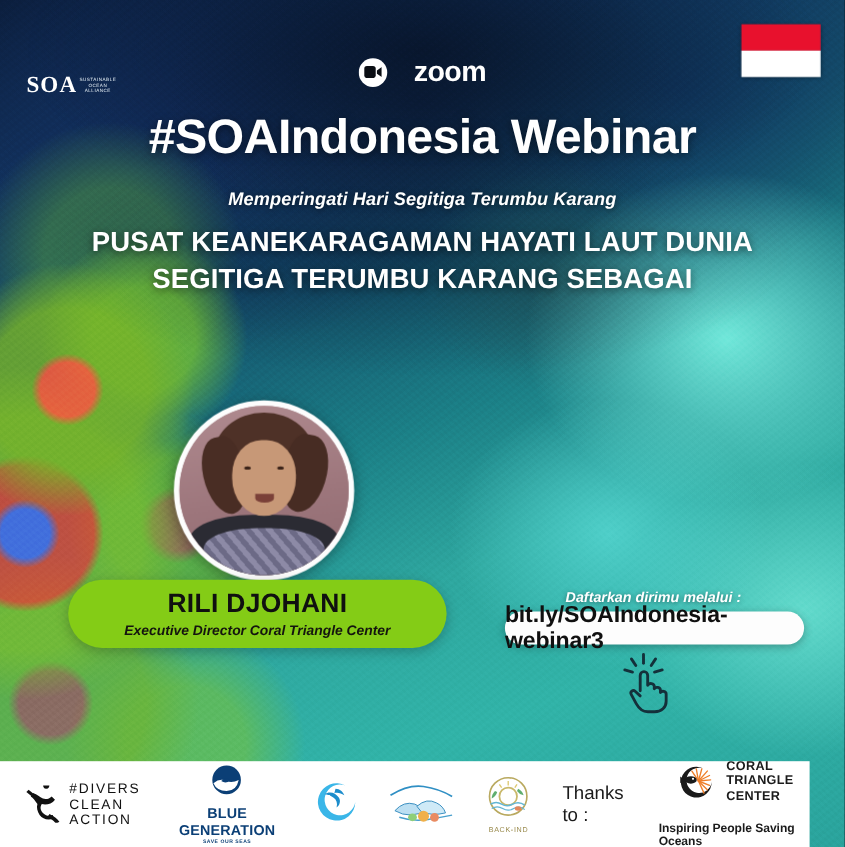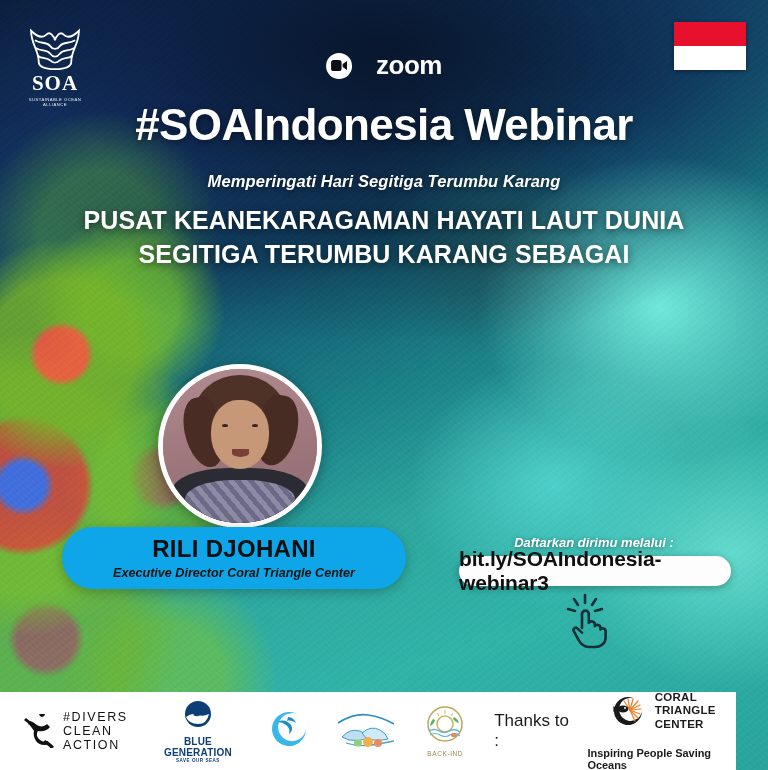--- a/index.html
+++ b/index.html
@@ -47,22 +47,22 @@
     position:absolute; inset:0;
     opacity:.30;
     background-image:
       repeating-linear-gradient(42deg, rgba(255,255,255,.05) 0 2px, rgba(0,0,0,.05) 2px 4px),
       repeating-linear-gradient(-38deg, rgba(255,255,255,.035) 0 3px, rgba(0,0,0,.04) 3px 6px);
     mix-blend-mode:overlay;
   }
 
   
   .soa-logo {
-    position:absolute; left:22px; top:25px; width:66px; height:82px;
-    display:flex; flex-direction:column; align-items:center; gap:2px;
+    position:absolute; left:22px; top:36px; width:66px; height:82px;
+    display:flex; align-items:center; gap:2px;
   }
   .soa-mark { width:58px; height:48px; }
   .soa-text { font-size:21px; font-weight:bold; color:#fff; letter-spacing:1px; line-height:1; font-family:"Liberation Serif", serif; }
   .soa-sub { font-size:4.2px; color:#e8f2f8; letter-spacing:.45px; text-align:center; margin-top:1px; }
 
   .zoom-logo {
     position:absolute; left:50%; top:50px; transform:translateX(-50%);
     display:flex; align-items:center; gap:24px;
   }
   .zoom-cam {
@@ -109,21 +109,21 @@
   .f-hair3 { position:absolute; right:13%; top:17%; width:25%; height:46%; border-radius:40% 50% 60% 50%; background:#472c23; transform:rotate(11deg);}
   .f-face { position:absolute; left:31%; top:20%; width:38%; height:45%; border-radius:46% 46% 50% 50%; background:#c79877; }
   .f-eye { position:absolute; width:6px; height:3px; border-radius:50%; background:#3a2218; top:36%; }
   .f-eye.l { left:38%; } .f-eye.r { right:38%; }
   .f-smile { position:absolute; left:45%; top:52%; width:11%; height:5%; border-radius:0 0 60% 60%; background:#7a4038; }
   .f-body { position:absolute; left:6%; bottom:0; width:88%; height:36%; border-radius:42% 42% 0 0; background:#2b2b33; }
   .f-scarf { position:absolute; left:14%; bottom:0; width:72%; height:28%; border-radius:44% 44% 0 0; background:repeating-linear-gradient(50deg,#8d8aa6 0 5px,#6c6a86 5px 10px); }
 
   .speaker-card {
     position:absolute; left:62px; top:527px; width:344px; height:62px;
-    background:#0ea5e9; border-radius:32px;
+    background:#84cc16; border-radius:32px;
     display:flex; flex-direction:column; align-items:center; justify-content:center;
     box-shadow:0 3px 12px rgba(0,0,0,.25);
   }
   .speaker-name { font-size:24px; font-weight:bold; color:#101010; letter-spacing:.3px; line-height:1.1; }
   .speaker-role { font-size:12.6px; font-weight:bold; font-style:italic; color:#14140f; margin-top:3px; }
 
   
   .date-panel {
     position:absolute; left:492px; top:360px; width:204px; height:138px;
     background:rgba(7,22,30,.52);
@@ -154,21 +154,21 @@
     position:absolute; left:0; bottom:0; width:736px; height:78px;
     background:#ffffff; display:flex; align-items:center;
   }
   .divers {
     display:flex; align-items:center; gap:5px; margin-left:22px;
   }
   .divers-text { font-size:12.5px; letter-spacing:1.6px; color:#111; line-height:1.12; font-weight:500; }
   .mm-wrap { margin-left:28px; text-align:center; }
   .mm-text { font-size:10.5px; font-weight:bold; color:#e2548a; letter-spacing:-.2px; margin-top:1px; }
   .bg-wrap { margin-left:26px; text-align:center; }
-  .bg-t1 { font-size:10px; font-weight:bold; color:#0b3f76; letter-spacing:.2px; }
+  .bg-t1 { font-size:13px; font-weight:bold; color:#0b3f76; letter-spacing:.2px; }
   .bg-t2 { font-size:4.6px; font-weight:bold; color:#0b3f76; letter-spacing:.5px; }
   .dolph-wrap { margin-left:26px; }
   .osmile-wrap { margin-left:22px; text-align:center; }
   .backind-wrap { margin-left:24px; text-align:center; }
   .backind-t { font-size:6.5px; color:#9a8b4e; letter-spacing:.6px; margin-top:1px; }
   .thanks { margin-left:28px; font-size:17px; color:#1a1a1a; }
   .ctc-wrap { margin-left:18px; display:flex; flex-direction:column; align-items:center; }
   .ctc-row { display:flex; align-items:center; gap:7px; }
   .ctc-name { font-size:11.5px; font-weight:bold; color:#1b1b1b; line-height:1.14; letter-spacing:.3px; }
   .ctc-tag { font-size:11px; font-weight:bold; color:#1b1b1b; margin-top:16px; letter-spacing:-.05px; }

